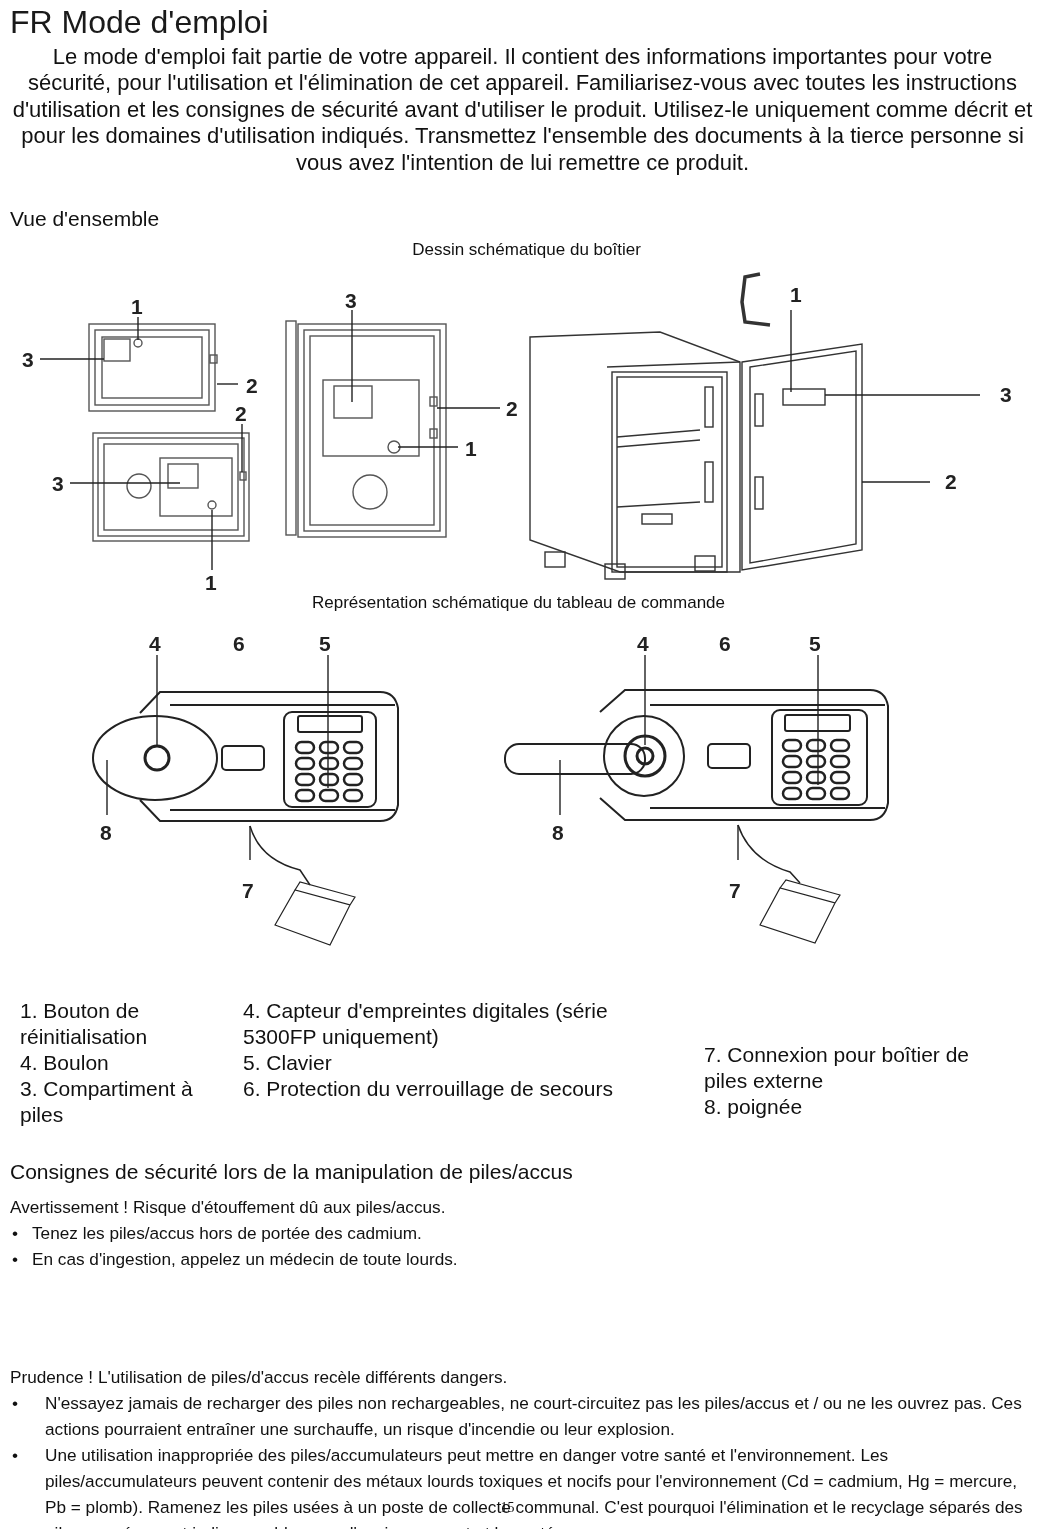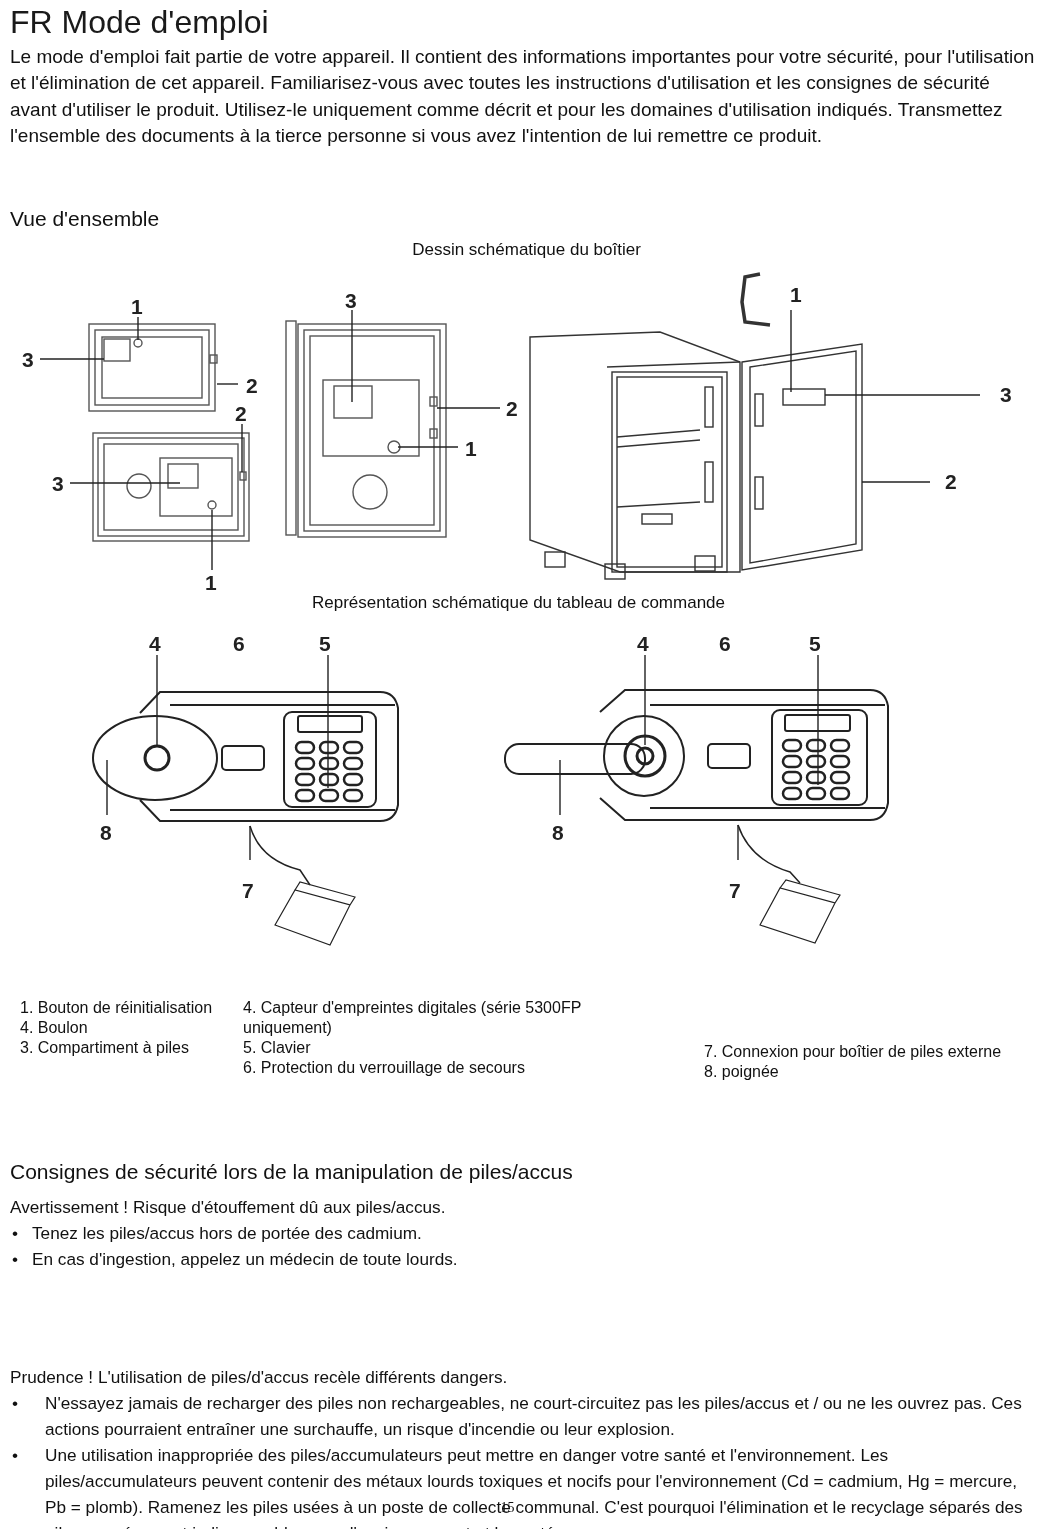--- a/index.html
+++ b/index.html
@@ -1,26 +1,26 @@
 <!DOCTYPE html>
 <html><head>
 <meta charset="utf-8">
 <style>
   html, body { margin:0; padding:0; background:#ffffff; }
   body { width:1037px; height:1529px; position:relative; overflow:hidden;
          font-family:"Liberation Sans", sans-serif; color:#111; }
   .abs { position:absolute; }
   .h1 { left:10px; top:4px; font-size:32px; font-weight:normal; margin:0; color:#1a1a1a; }
-  .intro { left:10px; top:44px; width:1025px; font-size:19px; line-height:26.4px; margin:0; }
+  .intro { left:10px; top:44px; width:1025px; font-size:22px; line-height:26.4px; margin:0;text-align:center; }
   .h2 { left:10px; top:207px; font-size:21px; margin:0; font-weight:normal; }
   .caption { font-size:17px; width:1037px; text-align:center; left:0; }
   .cap1 { top:240px; left:8px; }
   .cap2 { top:593px; left:0; }
   svg text.lbl { font-family:"Liberation Sans", sans-serif; font-weight:bold; font-size:21px; fill:#222; }
-  .legend { top:998px; font-size:16px; line-height:20px; }
+  .legend { top:998px; font-size:21px; line-height:26px; }
   .legend div { margin:0; }
   .col1 { left:20px; width:200px; }
   .col2 { left:243px; width:440px; }
   .col3 { left:704px; width:320px;margin-top:44px; }
   .h3 { left:10px; top:1160px; font-size:21px; margin:0; font-weight:normal; }
   .warn { left:10px; top:1194px; font-size:17.2px; line-height:26px; width:1020px; }
   .bul1 { list-style:none; margin:0; padding:0; }
   .bul1 li { position:relative; padding-left:22px; }
   .bul1 li::before { content:"•"; position:absolute; left:2px; }
   .caution { left:10px; top:1364px; font-size:17.2px; line-height:26px; width:1020px; }

